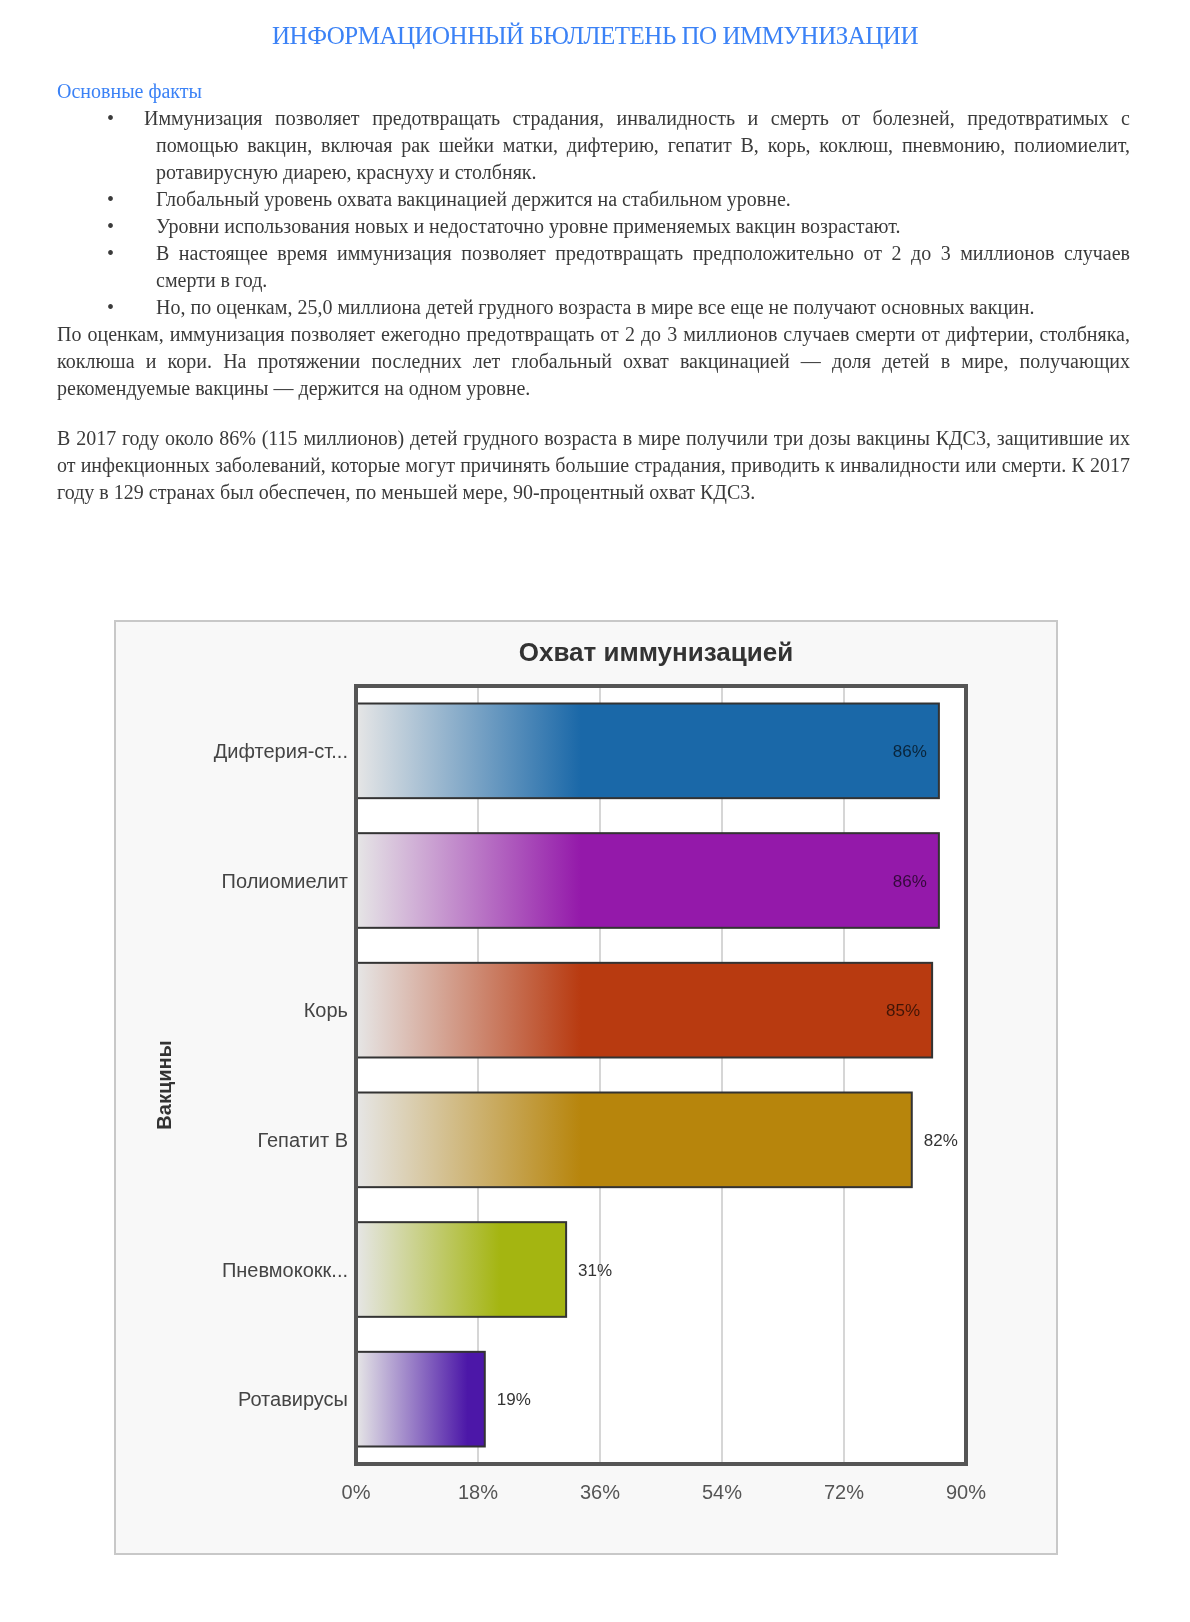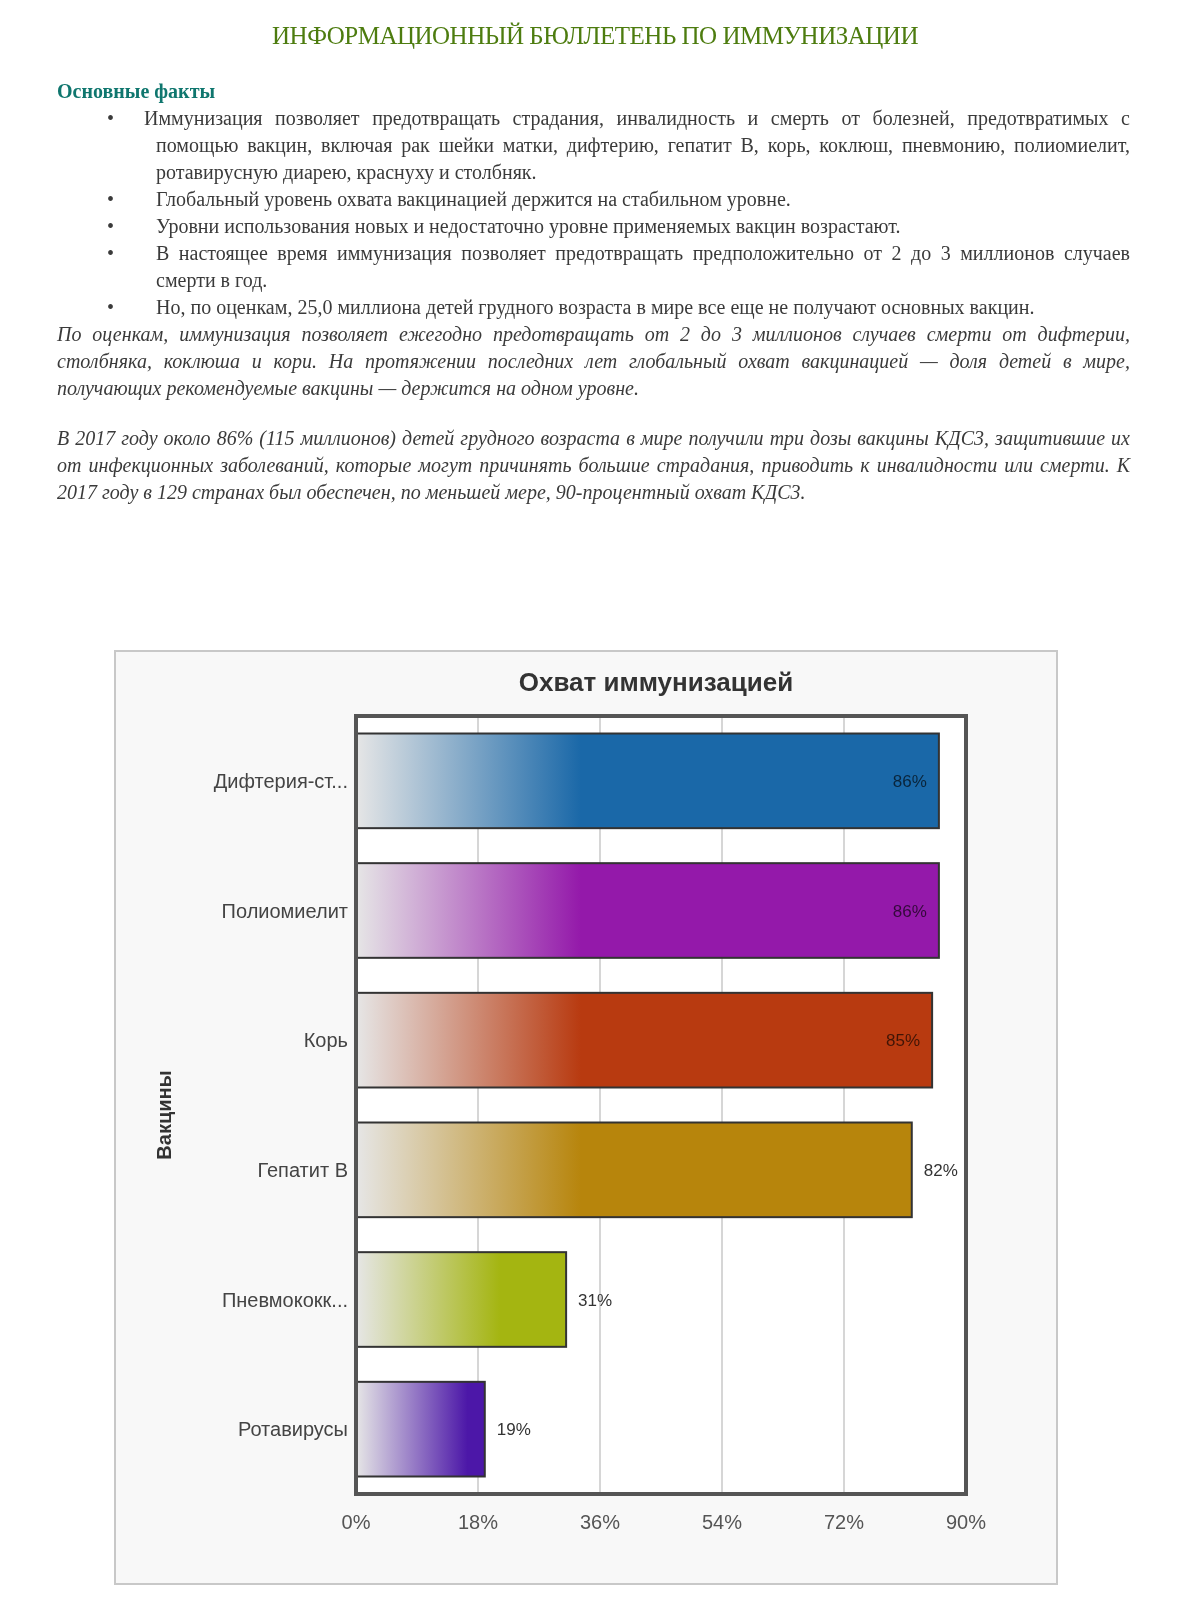--- a/index.html
+++ b/index.html
@@ -1,37 +1,37 @@
 <!DOCTYPE html>
 <html><head>
 <meta charset="utf-8">
 <style>
   html, body { margin: 0; padding: 0; background: #ffffff; }
   body { width: 1190px; height: 1622px; position: relative; overflow: hidden; }
   .doc-title {
     position: absolute; left: 0; top: 22px; width: 1190px; text-align: center;
-    font-family: "Liberation Serif", serif; font-size: 25px; color: #4d7c0f;
+    font-family: "Liberation Serif", serif; font-size: 25px; color: #3b82f6;
     letter-spacing: -0.5px;
   }
   .body-text {
     position: absolute; left: 57px; width: 1073px;
     font-family: "Liberation Serif", serif; font-size: 20px; line-height: 27px; color: #3a3a3a;
   }
-  .heading { font-weight: bold; color: #0f766e; }
+  .heading { font-weight: normal; color: #3b82f6; }
   ul.facts { margin: 0; padding: 0; list-style: none; }
   ul.facts li { position: relative; padding-left: 72px; text-align: justify; text-indent: 0; }
   ul.facts li .bullet { position: absolute; left: 50px; top: 0; }
   ul.facts li .li-text { display: block; text-indent: 0; margin-left: 15px; }
   ul.facts li .li-text::first-line { }
   .wrap-indent { padding-left: 12px; text-indent: -12px; display: block; }
-  p.para { margin: 0; text-align: justify; font-style: italic; }
+  p.para { margin: 0; text-align: justify; }
   .gap { height: 23px; }
 
   .chart-frame {
-    position: absolute; left: 114px; top: 650px; width: 944px; height: 935px;
+    position: absolute; left: 114px; top: 620px; width: 944px; height: 935px;
     background: #f8f8f8; border: 2px solid #c8c8c8; box-sizing: border-box;
   }
   .chart-frame svg { position: absolute; left: 0; top: 0; }
   .chart-title-text { font-family: "Liberation Sans", sans-serif; font-weight: bold; font-size: 26px; fill: #333333; }
   .cat-label { font-family: "Liberation Sans", sans-serif; font-size: 20px; fill: #444444; }
   .tick-label { font-family: "Liberation Sans", sans-serif; font-size: 20px; fill: #555555; }
   .val-label { font-family: "Liberation Sans", sans-serif; font-size: 17px; }
   .axis-title { font-family: "Liberation Sans", sans-serif; font-weight: bold; font-size: 20px; fill: #333333; }
 </style>
 </head>

